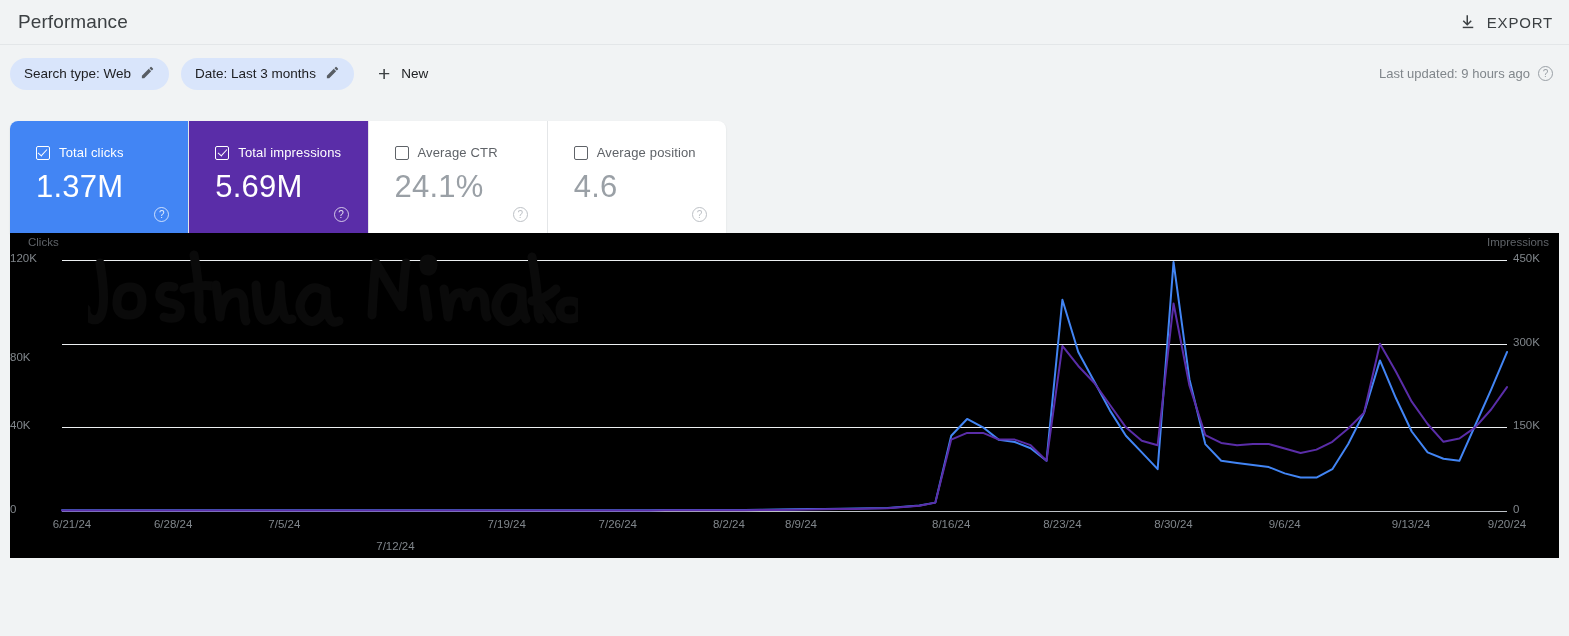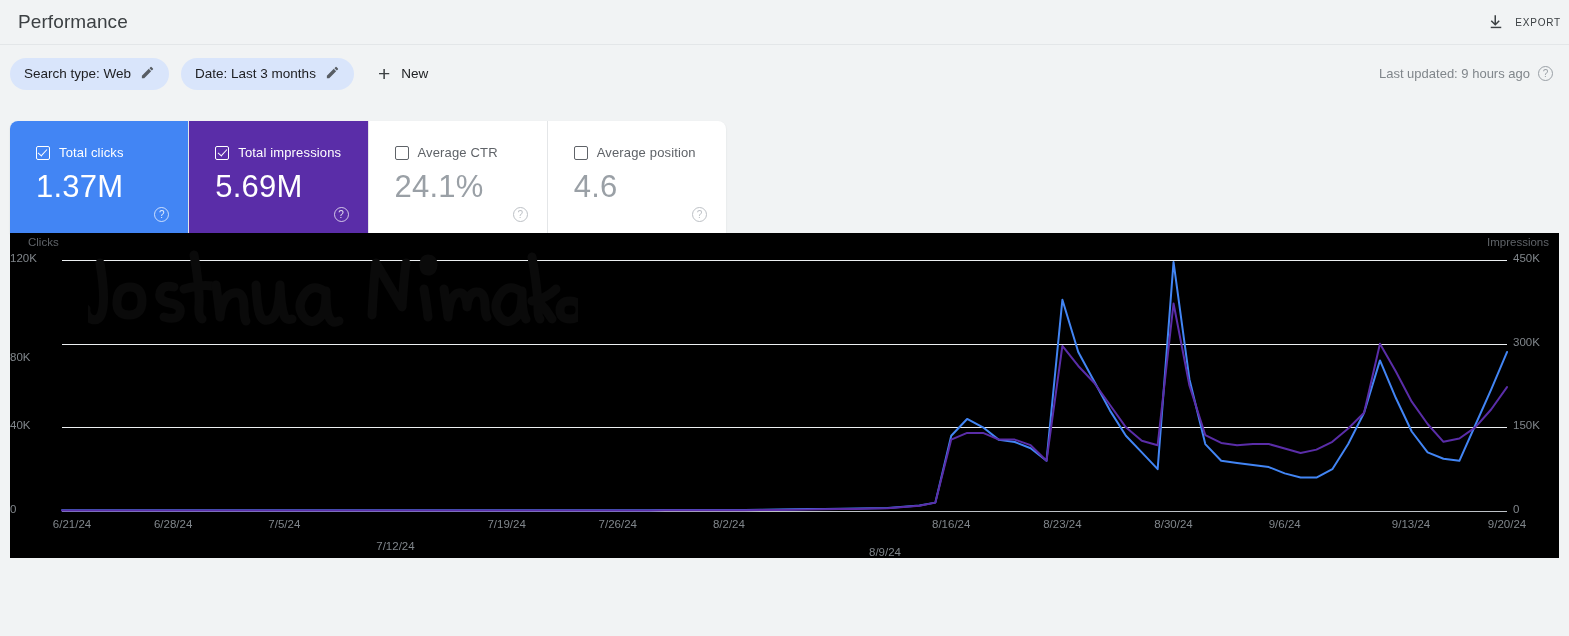--- a/index.html
+++ b/index.html
@@ -7,28 +7,28 @@
     width: 1569px; height: 636px;
     background: #f1f3f4;
     font-family: "Liberation Sans", sans-serif;
     overflow: hidden;
   }
 
   
   .header {
     height: 45px;
     display: flex; align-items: center; justify-content: space-between;
-    padding: 0 0 0 18px;
+    padding: 0 8px 0 18px;
     background: #f1f3f4;
     border-bottom: 1px solid #e3e6e8;
   }
   .page-title { font-size: 19px; color: #3c4043; font-weight: 400; letter-spacing: .1px; }
   .export-btn {
     display: flex; align-items: center; gap: 10px;
-    color: #3c4043; font-size: 10px; letter-spacing: .8px;
+    color: #3c4043; font-size: 15px; letter-spacing: .8px;
     cursor: pointer; padding: 6px 8px; border-radius: 4px;
   }
   .export-btn svg { display:block; }
 
   
   .filterbar {
     height: 57px;
     display: flex; align-items: center; justify-content: space-between;
     padding: 0 16px 0 10px;
     background: #f1f3f4;
@@ -234,21 +234,21 @@
       <div class="ytick right" style="top: 19px;">450K</div>
     </div>
   <div id="xtick-layer">
       <div class="xtick" style="left: 62px;">6/21/24</div>
       <div class="xtick" style="left: 163.154px;">6/28/24</div>
       <div class="xtick" style="left: 274.308px;">7/5/24</div>
       <div class="xtick" style="left: 385.462px; margin-top: 22px;">7/12/24</div>
       <div class="xtick" style="left: 496.615px;">7/19/24</div>
       <div class="xtick" style="left: 607.769px;">7/26/24</div>
       <div class="xtick" style="left: 718.923px;">8/2/24</div>
-      <div class="xtick" style="left: 875px; margin-top: 28px;">8/9/24</div>
+      <div class="xtick" style="left: 791px;">8/9/24</div>
       <div class="xtick" style="left: 941.231px;">8/16/24</div>
       <div class="xtick" style="left: 1052.38px;">8/23/24</div>
       <div class="xtick" style="left: 1163.54px;">8/30/24</div>
       <div class="xtick" style="left: 1274.69px;">9/6/24</div>
       <div class="xtick" style="left: 1401px;">9/13/24</div>
       <div class="xtick" style="left: 1497px;">9/20/24</div>
     </div>
 
   <svg id="plot" width="1549" height="325">
       <polyline points="52,277.37 67.87912087912088,277.37 83.75824175824175,277.37 99.63736263736263,277.37 115.51648351648352,277.37 131.39560439560438,277.37 147.27472527472526,277.37 163.15384615384616,277.37 179.03296703296704,277.37 194.9120879120879,277.37 210.7912087912088,277.37 226.67032967032966,277.37 242.54945054945054,277.37 258.42857142857144,277.37 274.3076923076923,277.37 290.1868131868132,277.37 306.0659340659341,277.37 321.94505494505495,277.37 337.8241758241758,277.37 353.7032967032967,277.27 369.5824175824176,277.27 385.46153846153845,277.27 401.34065934065933,277.27 417.2197802197802,277.27 433.0989010989011,277.27 448.978021978022,277.27 464.85714285714283,277.27 480.7362637362637,277.27 496.61538461538464,277.16 512.4945054945055,277.16 528.3736263736264,277.16 544.2527472527472,277.16 560.1318681318681,277.16 576.010989010989,277.16 591.8901098901099,277.16 607.7692307692308,277.16 623.6483516483516,277.16 639.5274725274726,277.16 655.4065934065934,277.06 671.2857142857142,277.06 687.1648351648352,277.06 703.0439560439561,277.06 718.9230769230769,276.95 734.8021978021978,276.95 750.6813186813187,276.75 766.5604395604396,276.54 782.4395604395604,276.33 798.3186813186813,276.12 814.1978021978022,275.91 830.0769230769231,275.70 845.956043956044,275.49 861.8351648351648,275.28 877.7142857142857,275.07 893.5934065934066,273.82 909.4725274725274,272.56 925.3516483516484,269.63 941.2307692307693,202.70 957.1098901098901,185.97 972.9890109890109,194.33 988.8681318681319,206.88 1004.7472527472528,208.97 1020.6263736263736,215.25 1036.5054945054944,227.80 1052.3846153846152,66.74 1068.2637362637363,119.03 1084.142857142857,148.32 1100.021978021978,177.60 1115.901098901099,202.70 1131.7802197802198,219.43 1147.6593406593406,236.17 1163.5384615384617,29.09 1179.4175824175825,146.22 1195.2967032967033,211.07 1211.1758241758241,227.80 1227.0549450549452,229.89 1242.934065934066,231.98 1258.8131868131868,234.07 1274.6923076923076,240.35 1290.5714285714284,244.53 1306.4505494505495,244.53 1322.3296703296703,236.17 1338.2087912087911,211.07 1354.0879120879122,179.69 1369.967032967033,127.40 1385.8461538461538,165.05 1401.7252747252746,198.52 1417.6043956043957,219.43 1433.4835164835165,225.71 1449.3626373626373,227.80 1465.2417582417581,192.24 1481.1208791208792,156.68 1497,119.03" fill="none" stroke="#4285f4" stroke-width="2" stroke-linejoin="round" stroke-linecap="round"></polyline>

